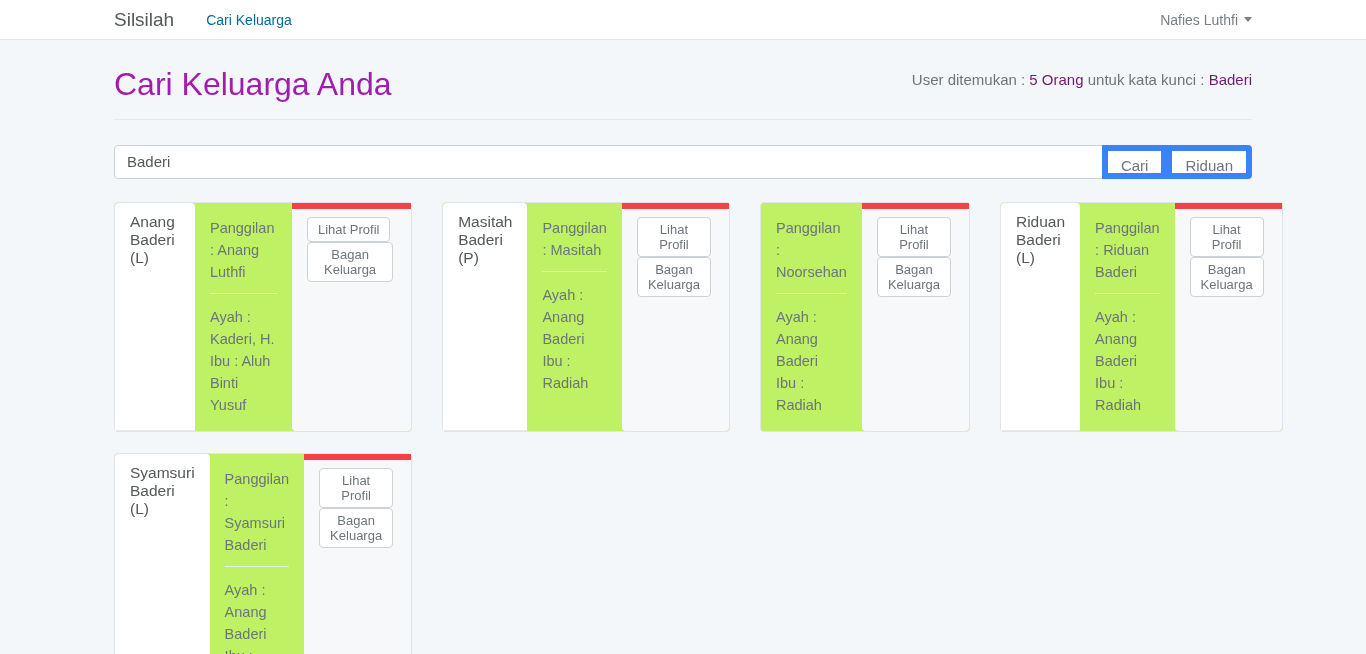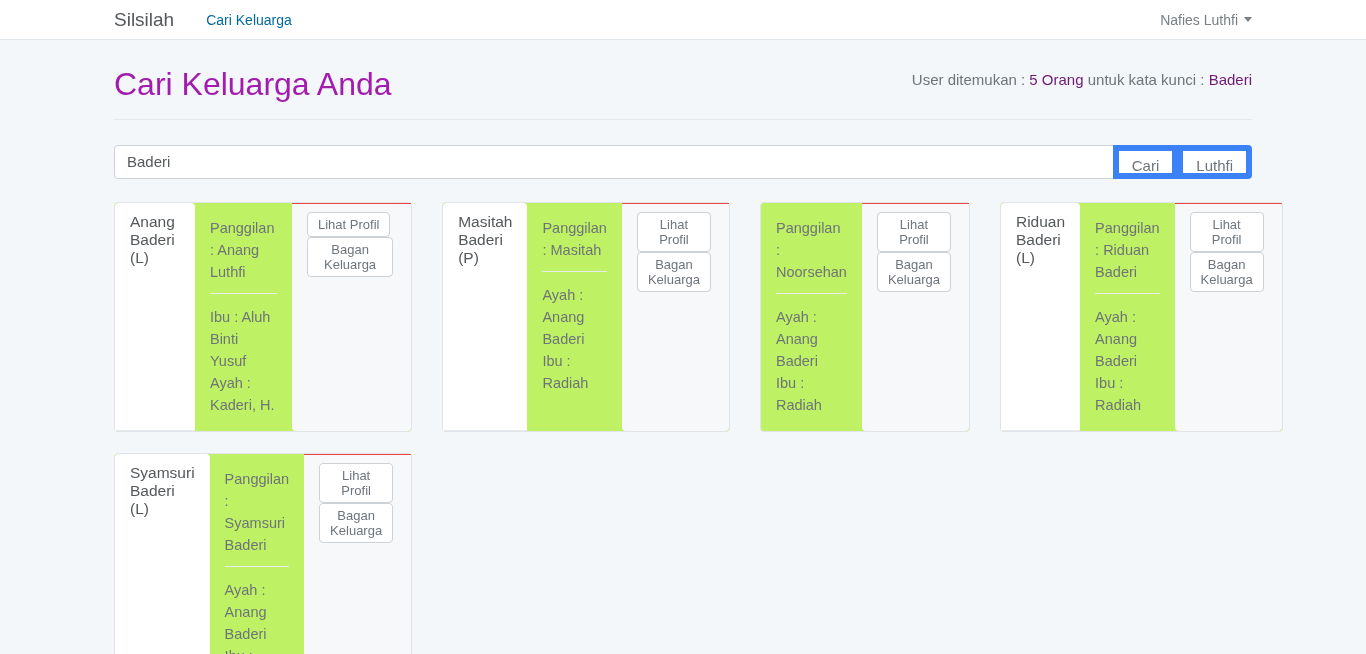--- a/index.html
+++ b/index.html
@@ -137,21 +137,21 @@
     flex: 1 1 auto;
   }
   .card-body .divider {
     border: none;
     border-top: 1px solid #e9ecee;
     margin: 10px 0 12px;
   }
   .card-body p { line-height: 22px; }
   .card-footer {
     background: #f7f8f9;
-    border-top: 1px solid #ef4444;
+    border-top: 6px solid #ef4444;
     padding: 8px 15px;
     border-radius: 0 0 4px 4px;
   }
   .card-btn {
     display: inline-block;
     padding: 4px 10px;
     font-size: 13px;
     font-family: inherit;
     color: #6e757c;
     background: #ffffff;
@@ -180,32 +180,32 @@
 <main class="container">
 
   <div class="page-header">
     <h1 class="page-title">Cari Keluarga Anda</h1>
     <div class="result-summary"><span>User ditemukan : </span><b>5 Orang</b><span> untuk kata kunci : </span><b>Baderi</b></div>
   </div>
 
   <div class="search-group">
     <input class="search-input" type="text" value="Baderi" style="">
     <button class="search-btn">Cari</button>
-    <button class="search-btn">Luthfi</button>
+    <button class="search-btn">Riduan</button>
   </div>
 
   <div class="cards-grid">
 
     <article class="card">
       <header class="card-header">Anang Baderi (L)</header>
       <div class="card-body">
         <p>Panggilan : Anang Luthfi</p>
         <hr class="divider">
+        <p>Ayah : Kaderi, H.</p>
         <p>Ibu : Aluh Binti Yusuf</p>
-        <p>Ayah : Kaderi, H.</p>
       </div>
       <footer class="card-footer">
         <button class="card-btn">Lihat Profil</button>
         <button class="card-btn">Bagan Keluarga</button>
       </footer>
     </article>
 
     <article class="card">
       <header class="card-header">Masitah Baderi (P)</header>
       <div class="card-body">

